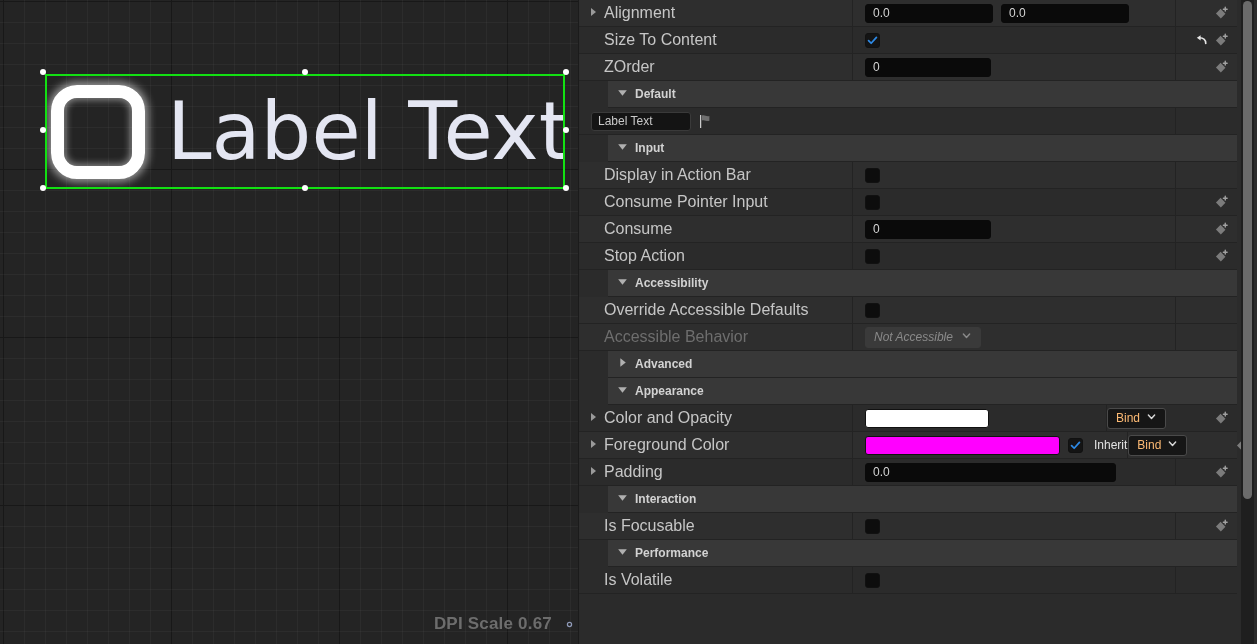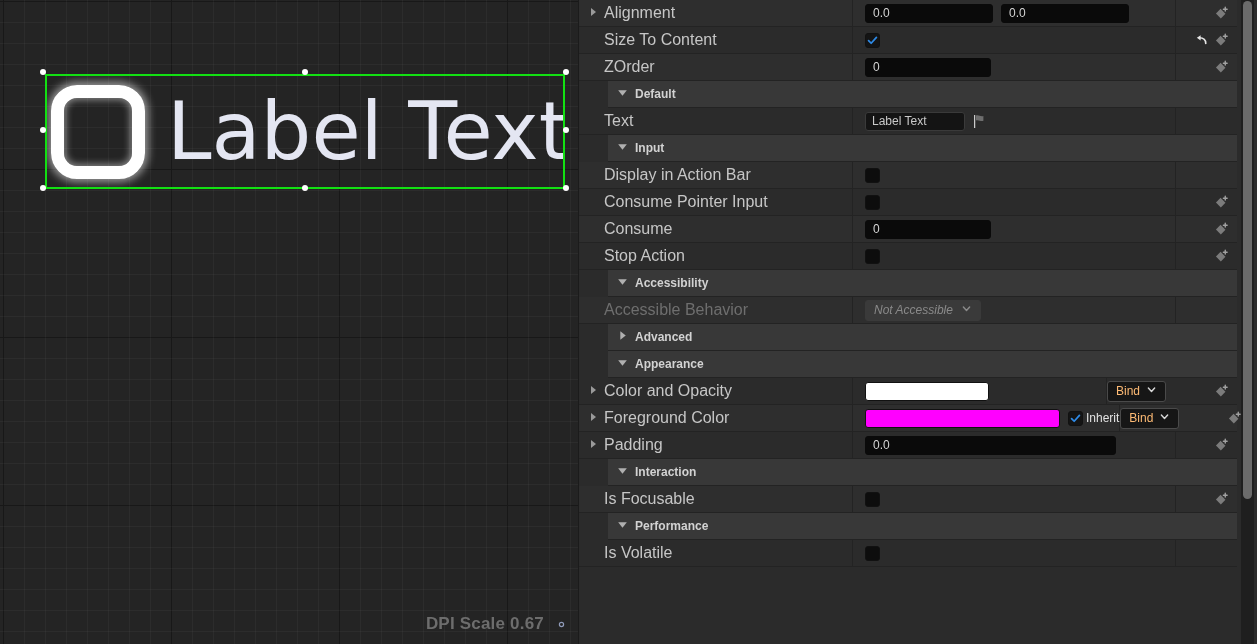--- a/index.html
+++ b/index.html
@@ -72,21 +72,21 @@
   .sh-tr { left: 518px; top: -5px; }
   .sh-ml { left: -5px;  top: 53px; }
   .sh-mr { left: 518px; top: 53px; }
   .sh-bl { left: -5px;  top: 111px; }
   .sh-bc { left: 257px; top: 111px; }
   .sh-br { left: 518px; top: 111px; }
 
   
   #dpi-overlay {
     position: absolute;
-    right: 8px; bottom: 10px;
+    right: 0; bottom: 10px;
     display: flex; align-items: center; gap: 9px;
   }
   #dpi-label {
     font-size: 17px; font-weight: bold;
     color: #6d6d6d;
     letter-spacing: 0.2px;
   }
   #dpi-gear { width: 17px; height: 17px; display: block; }
 
   
@@ -195,21 +195,21 @@
     background: #0d0d0d;
     border: 1px solid #111;
     border-radius: 3px;
     display: flex; align-items: center; justify-content: center;
   }
   .ue-checkbox.checked { background: #141414; }
   .ue-checkbox svg { display: block; }
 
   
   .inline-check {
-    display: flex; align-items: center; gap: 3px;
+    display: flex; align-items: center; gap: 11px;
   }
   .inline-check .lbl {
     font-size: 12px; color: #e2e2e2;
   }
 
   
   .color-swatch {
     height: 19px;
     border: 1px solid #111;
     border-radius: 3px;
@@ -366,24 +366,20 @@
             </span>
           </div>
         </div>
         <div class="cat-header">
           <span><svg viewBox="0 0 12 12" class="cat-arrow">
               <path d="M2 4 L10 4 L6 9 Z" fill="#b0b0b0"></path>
             </svg></span>
           <span class="cat-title">Default</span>
         </div>
         <div class="prop-row alt">
-          <div class="prop-name-cell">
-            <span class="prop-expander spacer"></span>
-            <span class="prop-label">Text</span>
-          </div>
           <div class="prop-value-cell">
             <input class="text-input" type="text" value="Label Text" style="">
             <span>
               <svg viewBox="0 0 14 16" class="flag-icon">
                 <rect x="1.1" y="1" width="1.3" height="14" fill="#cfcfcf"></rect>
                 <path d="M3.2 1.6 C6 0.6 8.4 3 11.2 2 L11.2 7.2 C8.4 8.2 6 5.8 3.2 6.8 Z" fill="#6e6e6e"></path>
               </svg>
             </span>
           </div>
           <div class="prop-action-cell"></div>
@@ -453,20 +449,30 @@
                 <path d="M12 1.4 L12 5.4 M10 3.4 L14 3.4" stroke="#cfcfcf" stroke-width="1.5" stroke-linecap="round"></path>
               </svg>
             </span>
           </div>
         </div>
         <div class="cat-header">
           <span><svg viewBox="0 0 12 12" class="cat-arrow">
               <path d="M2 4 L10 4 L6 9 Z" fill="#b0b0b0"></path>
             </svg></span>
           <span class="cat-title">Accessibility</span>
+        </div>
+        <div class="prop-row">
+          <div class="prop-name-cell">
+            <span class="prop-expander spacer"></span>
+            <span class="prop-label">Override Accessible Defaults</span>
+          </div>
+          <div class="prop-value-cell">
+            <div class="ue-checkbox"></div>
+          </div>
+          <div class="prop-action-cell"></div>
         </div>
         <div class="prop-row">
           <div class="prop-name-cell">
             <span class="prop-expander spacer"></span>
             <span class="prop-label disabled">Accessible Behavior</span>
           </div>
           <div class="prop-value-cell">
             <div class="combo-btn">
               <span>Not Accessible</span>
               <span><svg viewBox="0 0 14 14" width="11" height="11">

